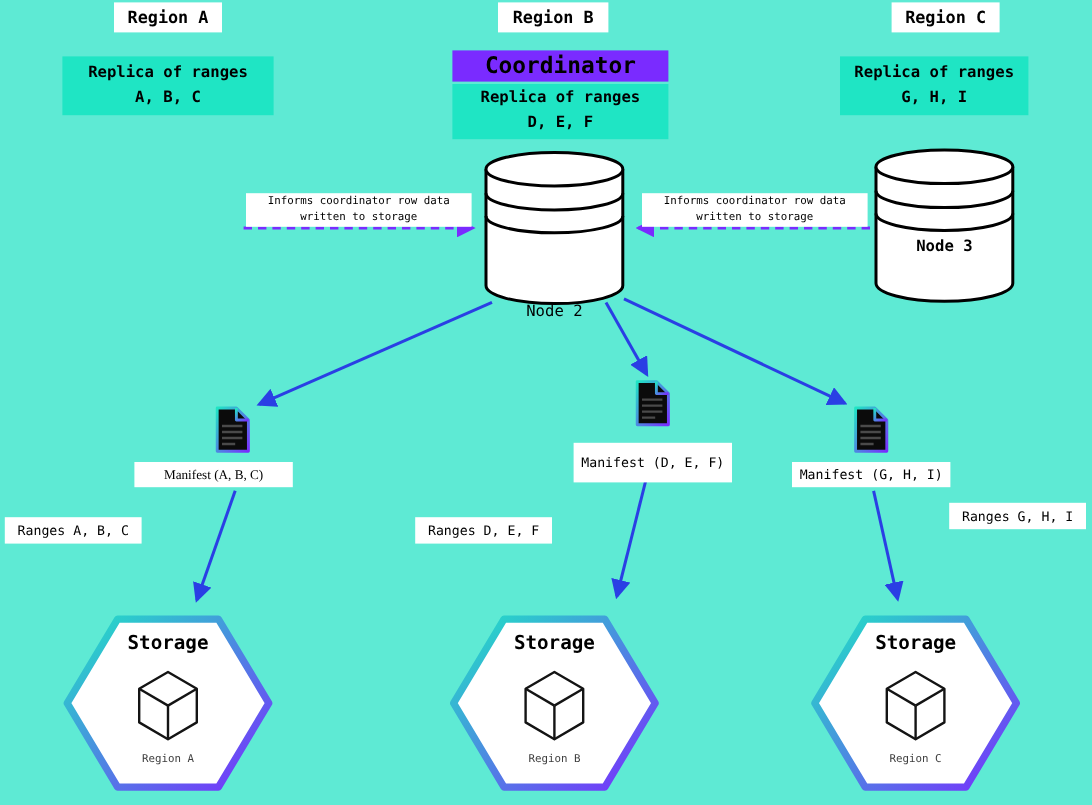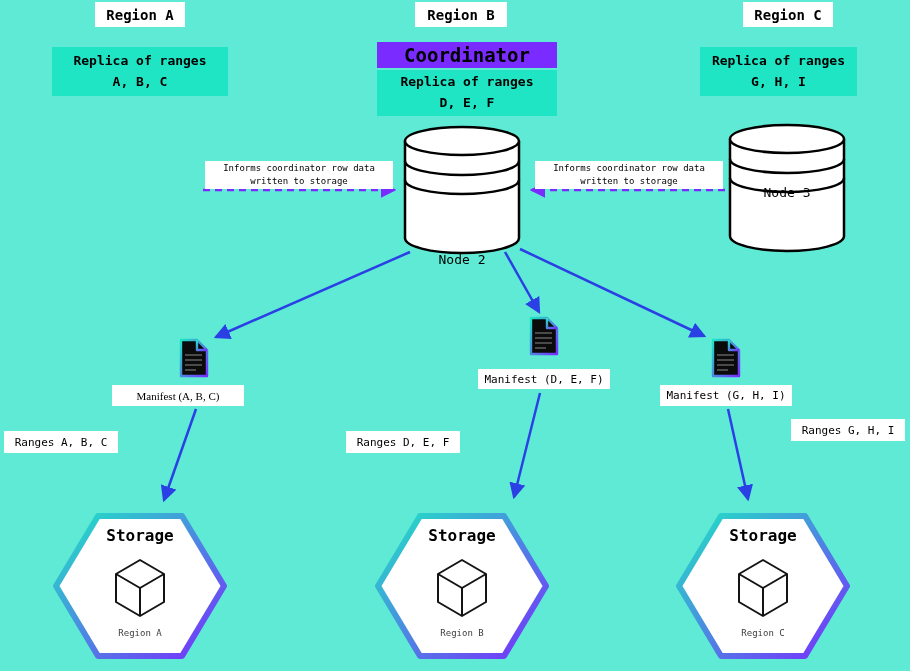--- a/index.html
+++ b/index.html
@@ -77,21 +77,21 @@
     </svg>
     <div class="node-label" style="left:0; top:80px;margin-top:48px;">Node 2</div>
   </div>
   <div class="abs nodegrp" style="left:727px; top:122px;">
     <svg width="120" height="132" viewBox="0 0 120 132">
       <path d="M3,17 L3,114 A57,15 0 0 0 117,114 L117,17" fill="#fff" stroke="#000" stroke-width="2.5"></path>
       <ellipse cx="60" cy="17" rx="57" ry="14" fill="#fff" stroke="#000" stroke-width="2.5"></ellipse>
       <path d="M3,37 A57,14 0 0 0 117,37" fill="none" stroke="#000" stroke-width="2.5"></path>
       <path d="M3,56 A57,14 0 0 0 117,56" fill="none" stroke="#000" stroke-width="2.5"></path>
     </svg>
-    <div class="node-label" style="left:0; top:63px;">Node 3</div>
+    <div class="node-label" style="left:0; top:76px;font-weight:bold;">Node 3</div>
   </div>
 
   <div class="abs wbox col informs" style="left:205px; top:161px; width:188px; height:28px;">
     <div>Informs coordinator row data</div>
     <div>written to storage</div>
   </div>
   <div class="abs wbox col informs" style="left:535px; top:161px; width:188px; height:28px;">
     <div>Informs coordinator row data</div>
     <div>written to storage</div>
   </div>
@@ -145,21 +145,21 @@
       <g stroke="#4a4a4a" stroke-width="2">
         <line x1="7" y1="17" x2="24" y2="17"></line>
           <line x1="7" y1="22" x2="24" y2="22"></line>
         <line x1="7" y1="27" x2="24" y2="27"></line>
           <line x1="7" y1="32" x2="18" y2="32"></line>
       </g>
     </svg>
   </div>
 
   <div class="abs wbox tag" style="left:112px; top:385px; width:132px; height:21px;font-family:Liberation Serif, serif;">Manifest (A, B, C)</div>
-  <div class="abs wbox tag" style="left:478px; top:369px; width:132px; height:20px;">Manifest (D, E, F)</div>
+  <div class="abs wbox tag" style="left:478px; top:369px; width:132px; height:33px;">Manifest (D, E, F)</div>
   <div class="abs wbox tag" style="left:660px; top:385px; width:132px; height:21px;">Manifest (G, H, I)</div>
 
   <div class="abs wbox tag" style="left:4px; top:431px; width:114px; height:22px;">Ranges A, B, C</div>
   <div class="abs wbox tag" style="left:791px; top:419px; width:114px; height:22px;">Ranges G, H, I</div>
   <div class="abs wbox tag" style="left:346px; top:431px; width:114px; height:22px;">Ranges D, E, F</div>
 
   <div class="abs storage" style="left:52px; top:508px; width:176px; height:156px;">
     <svg width="176" height="156" viewBox="0 0 176 156">
       <defs>
           <linearGradient id="hexA" x1="0%" y1="0%" x2="100%" y2="100%">

